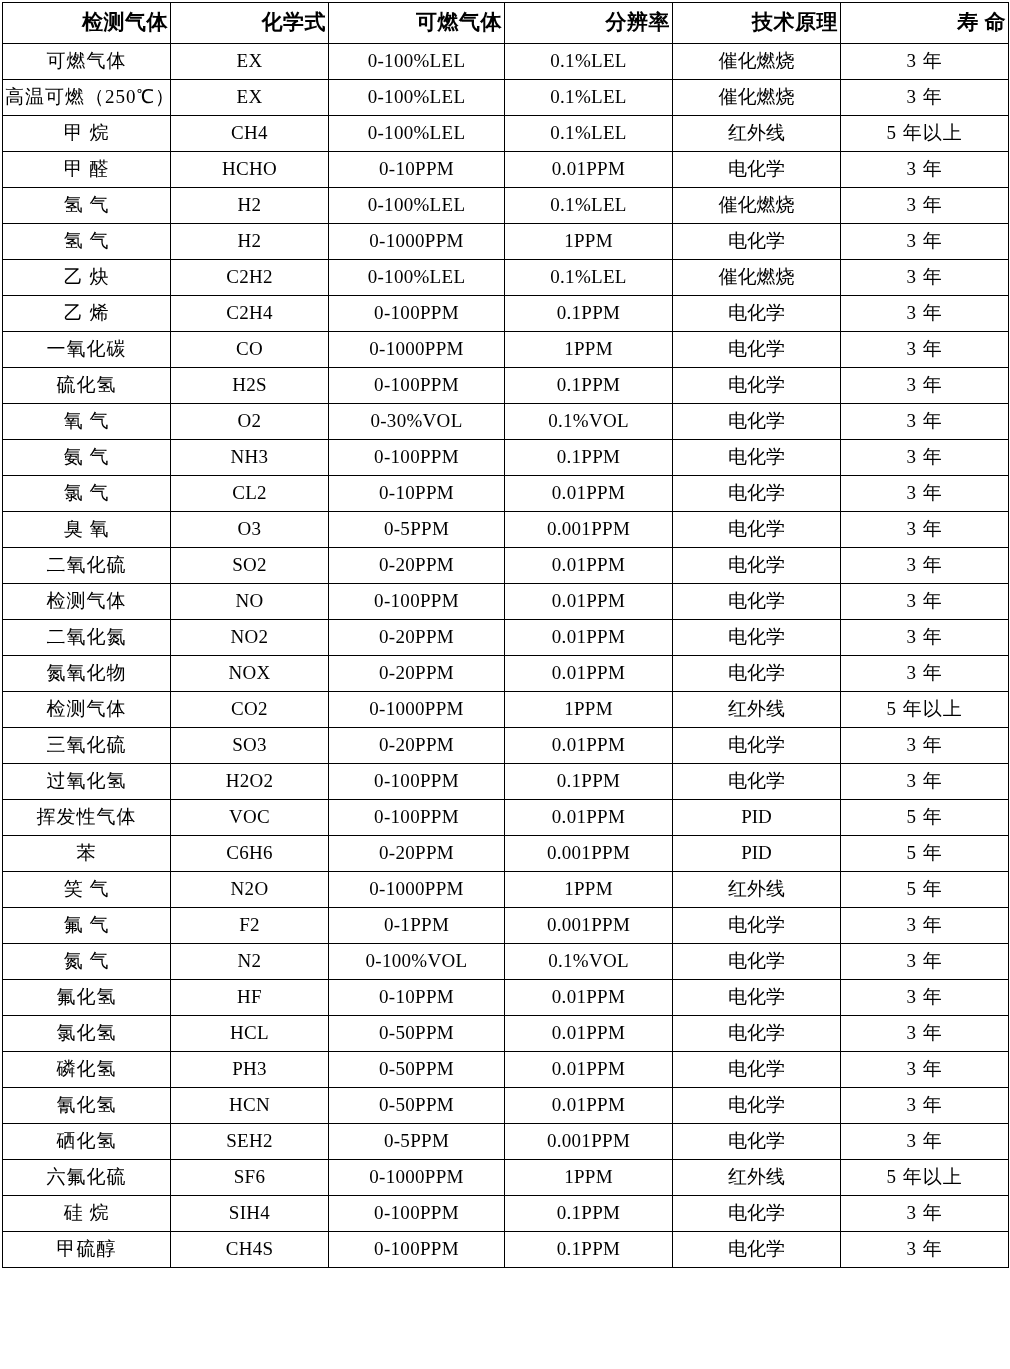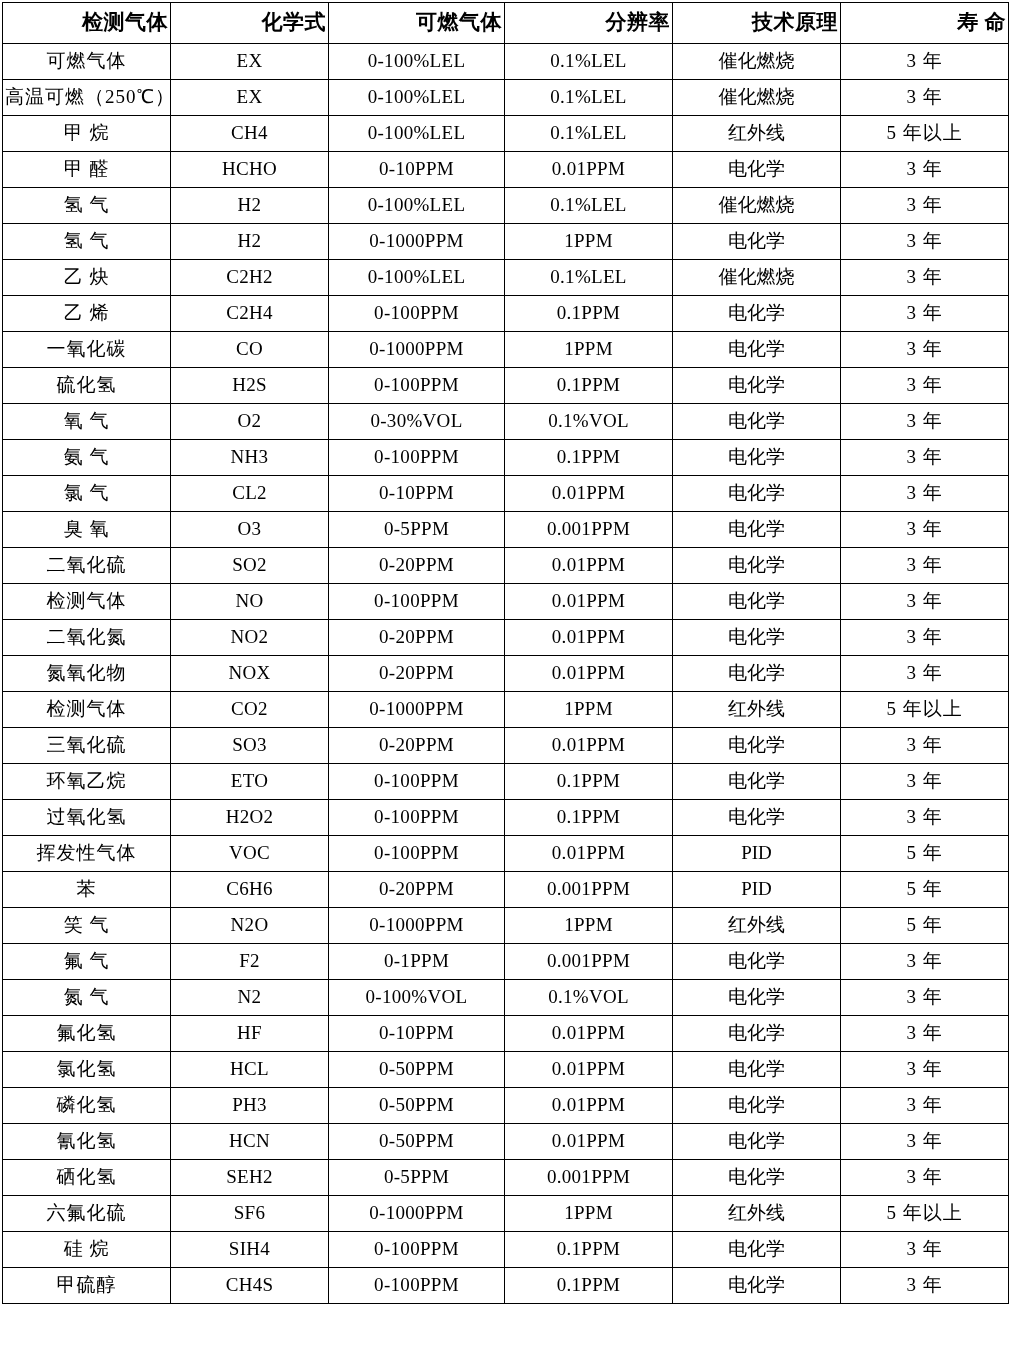--- a/index.html
+++ b/index.html
@@ -241,28 +241,20 @@
         </tr>
         <tr>
           <td class="col-gas">三氧化硫</td>
           <td class="col-formula">SO3</td>
           <td class="col-range">0-20PPM</td>
           <td class="col-res">0.01PPM</td>
           <td class="col-principle">电化学</td>
           <td class="col-life">3 年</td>
         </tr>
         <tr>
-          <td class="col-gas">环氧乙烷</td>
-          <td class="col-formula">ETO</td>
-          <td class="col-range">0-100PPM</td>
-          <td class="col-res">0.1PPM</td>
-          <td class="col-principle">电化学</td>
-          <td class="col-life">3 年</td>
-        </tr>
-        <tr>
           <td class="col-gas">过氧化氢</td>
           <td class="col-formula">H2O2</td>
           <td class="col-range">0-100PPM</td>
           <td class="col-res">0.1PPM</td>
           <td class="col-principle">电化学</td>
           <td class="col-life">3 年</td>
         </tr>
         <tr>
           <td class="col-gas">挥发性气体</td>
           <td class="col-formula">VOC</td>

